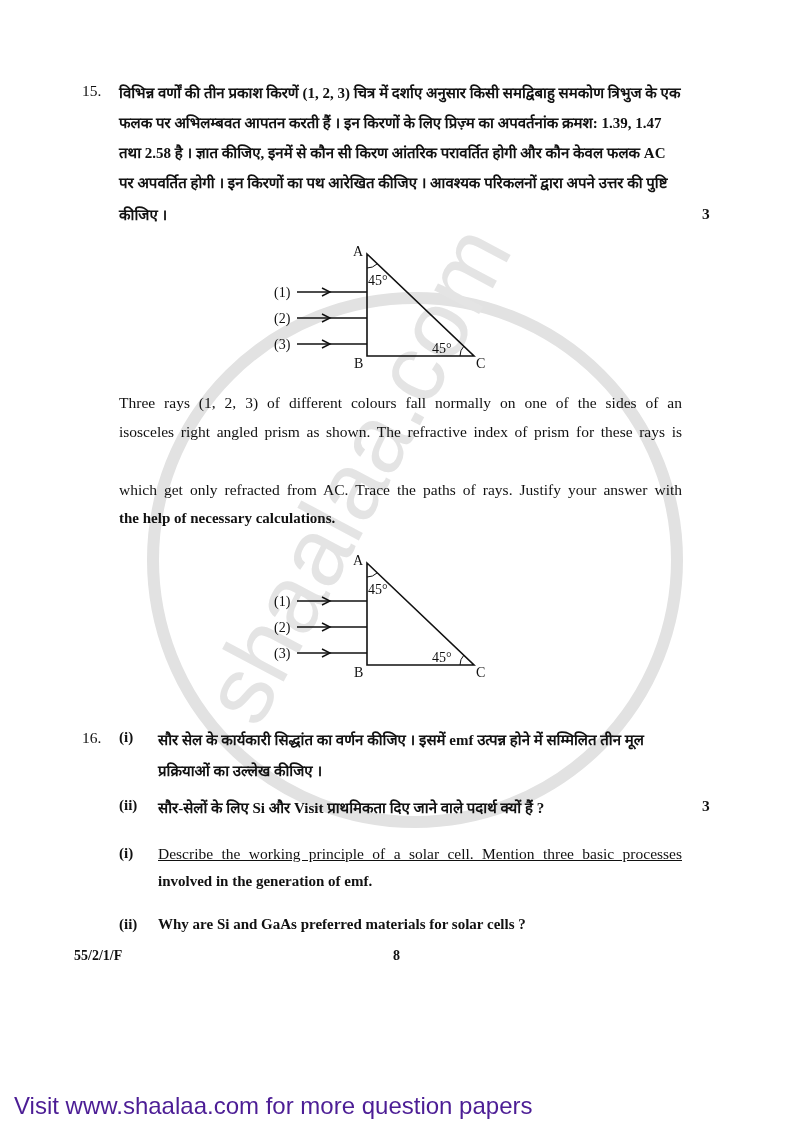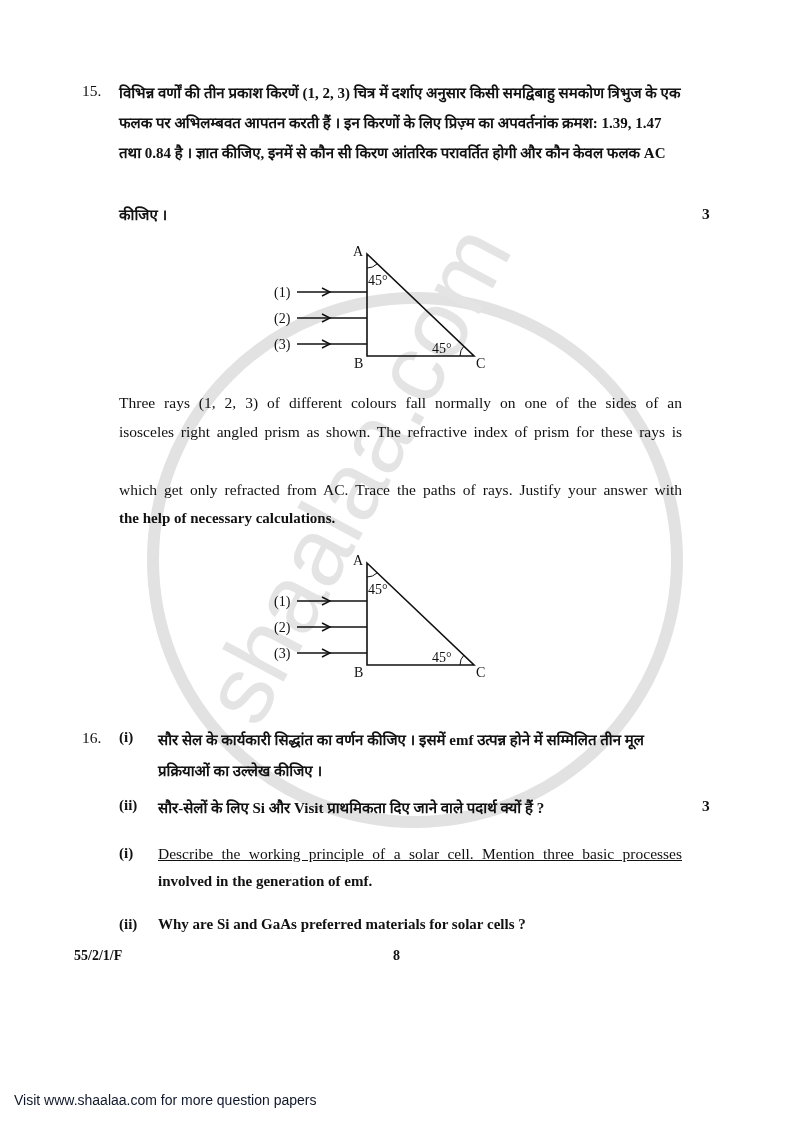--- a/index.html
+++ b/index.html
@@ -16,37 +16,38 @@
   .line { position: absolute; font-size: 15px; white-space: nowrap; font-weight: bold; }
   .qnum { position: absolute; font-size: 15.5px; }
   .marks { position: absolute; font-size: 15.5px; font-weight: bold; }
   .justify { position: absolute; font-size: 15.5px; text-align: justify; text-align-last: justify; }
   .diagram { position: absolute; }
   .diagram text { font-family: "Liberation Serif", "DejaVu Serif", serif; font-size: 14px; fill: #111; }
   .footer-code { position: absolute; font-size: 14px; font-weight: bold; }
   .footer-page { position: absolute; font-size: 14px; font-weight: bold; }
   .visit {
     position: absolute; left: 14px; top: 1092px;
-    font-family: "Liberation Sans", "DejaVu Sans", sans-serif; font-size: 14px; color: #0f172a;
+    font-family: "Liberation Sans", "DejaVu Sans", sans-serif; font-size: 24px; color: #4c1d95;
   }
 </style>
 </head>
 <body>
 
 <svg class="watermark" viewBox="0 0 800 1131" xmlns="http://www.w3.org/2000/svg">
   <ellipse cx="415" cy="560" rx="262" ry="262" fill="none" stroke="#e2e2e2" stroke-width="12"></ellipse>
   <text x="0" y="0" transform="translate(258,730) rotate(-62)" font-family="Liberation Sans, DejaVu Sans, sans-serif" font-size="96" fill="#e4e4e4">shaalaa.com</text>
 </svg>
 
 <div class="page">
 
   <div class="qnum" style="left:82px; top:82px;">15.</div>
   <div class="line" style="left:119px; top:82px;">विभिन्न वर्णों की तीन प्रकाश किरणें (1, 2, 3) चित्र में दर्शाए अनुसार किसी समद्विबाहु समकोण त्रिभुज के एक</div>
   <div class="line" style="left:119px; top:112px;">फलक पर अभिलम्बवत आपतन करती हैं । इन किरणों के लिए प्रिज़्म का अपवर्तनांक क्रमश: 1.39, 1.47</div>
-  <div class="line" style="left:119px; top:142px;">तथा 0.84 है । ज्ञात कीजिए, इनमें से कौन सी किरण आंतरिक परावर्तित होगी और कौन केवल फलक AC</div>
+  <div class="line" style="left:119px; top:142px;">तथा 2.58 है । ज्ञात कीजिए, इनमें से कौन सी किरण आंतरिक परावर्तित होगी और कौन केवल फलक AC</div>
+  <div class="line" style="left:119px; top:172px;">पर अपवर्तित होगी । इन किरणों का पथ आरेखित कीजिए । आवश्यक परिकलनों द्वारा अपने उत्तर की पुष्टि</div>
   <div class="line" style="left:119px; top:204px;">कीजिए ।</div>
   <div class="marks" style="left:702px; top:205px;">3</div>
 
   <svg class="diagram" style="left:260px; top:240px;" width="240" height="135" xmlns="http://www.w3.org/2000/svg">
     <polygon points="107,14 107,116 214,116" fill="none" stroke="#111" stroke-width="1.6"></polygon>
     <path d="M107,28 A14,14 0 0 0 117,24" fill="none" stroke="#111" stroke-width="1"></path>
     <path d="M200,116 A14,14 0 0 1 204,106" fill="none" stroke="#111" stroke-width="1"></path>
     <text x="93" y="16">A</text>
     <text x="94" y="128">B</text>
     <text x="216" y="128">C</text>

